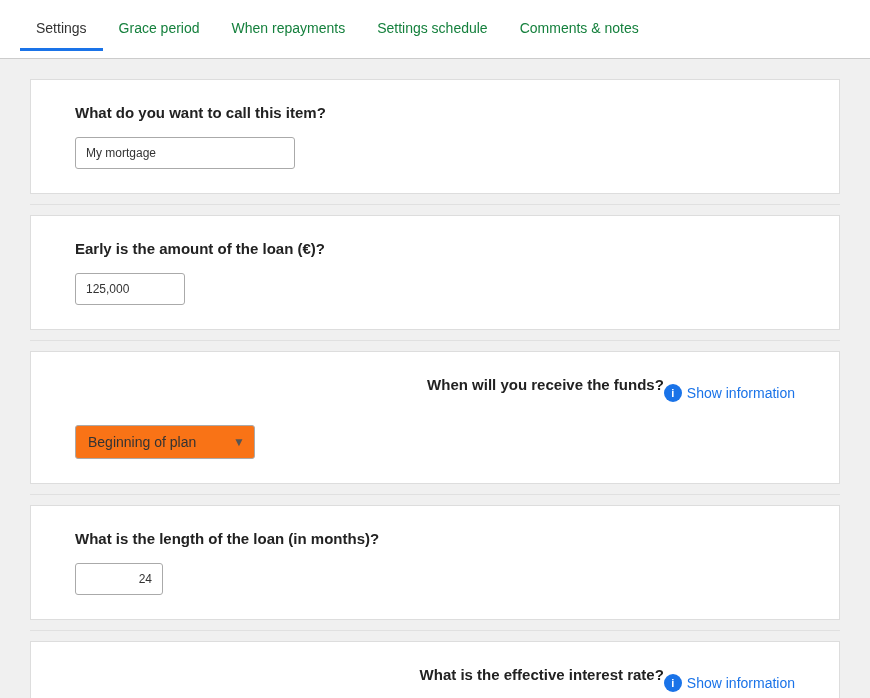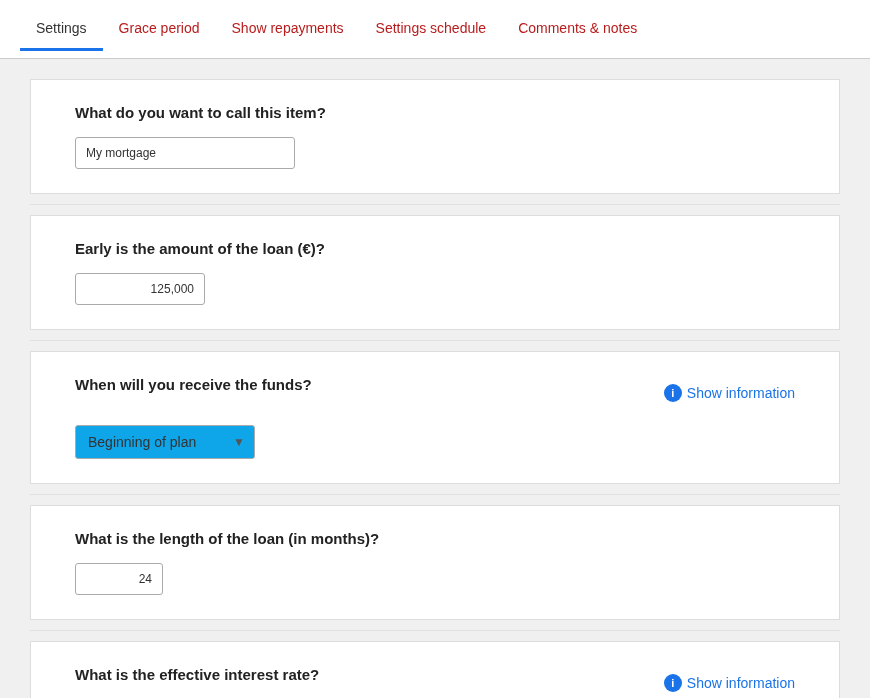--- a/index.html
+++ b/index.html
@@ -19,21 +19,21 @@
     .tabs {
       display: flex;
       background: #fff;
       border-bottom: 1px solid #ccc;
       padding: 8px 20px;
     }
     .tab {
       padding: 12px 16px;
       font-size: 14px;
       cursor: pointer;
-      color: #b91c1c;
+      color: #15803d;
       border-bottom: 3px solid transparent;
       margin-bottom: -1px;
       white-space: nowrap;
     }
     .tab.active {
       color: #333;
       border-bottom: 3px solid #1a73e8;
       font-weight: 500;
     }
     
@@ -65,32 +65,32 @@
       border-radius: 3px;
       padding: 8px 10px;
       font-size: 12px;
       color: #333;
       outline: none;
     }
     .name-input {
       width: 220px;
     }
     .amount-input {
-      width: 130px;
-      text-align: right;
+      width: 110px;
+      text-align: left;
     }
     .months-input {
       width: 88px;
       text-align: right;
     }
     
     .section-header {
       display: flex;
       align-items: center;
-      justify-content: space-between;
+      justify-content: flex-end;
       margin-bottom: 16px;
     }
     .info-link {
       display: flex;
       align-items: center;
       gap: 5px;
       color: #1a73e8;
       font-size: 14px;
       cursor: pointer;
       text-decoration: none;
@@ -114,21 +114,21 @@
       display: inline-block;
     }
     .fund-select {
       appearance: none;
       -webkit-appearance: none;
       border: 1px solid #aaa;
       border-radius: 3px;
       padding: 8px 32px 8px 12px;
       font-size: 14px;
       color: #333;
-      background: #0ea5e9;
+      background: #f97316;
       cursor: pointer;
       outline: none;
       width: 180px;
     }
     .select-arrow {
       position: absolute;
       right: 10px;
       top: 50%;
       transform: translateY(-50%);
       pointer-events: none;
@@ -137,21 +137,21 @@
     }
   </style>
 </head>
 <body>
 
 <div class="main-container">
 
   <div class="tabs">
     <div class="tab active">Settings</div>
     <div class="tab">Grace period</div>
-    <div class="tab">Show repayments</div>
+    <div class="tab">When repayments</div>
     <div class="tab">Settings schedule</div>
     <div class="tab">Comments &amp; notes</div>
   </div>
 
   <div class="content-area">
 
     <div class="section-card">
       <div class="section-label">What do you want to call this item?</div>
       <input class="text-input name-input" type="text" value="My mortgage" style="">
     </div>

